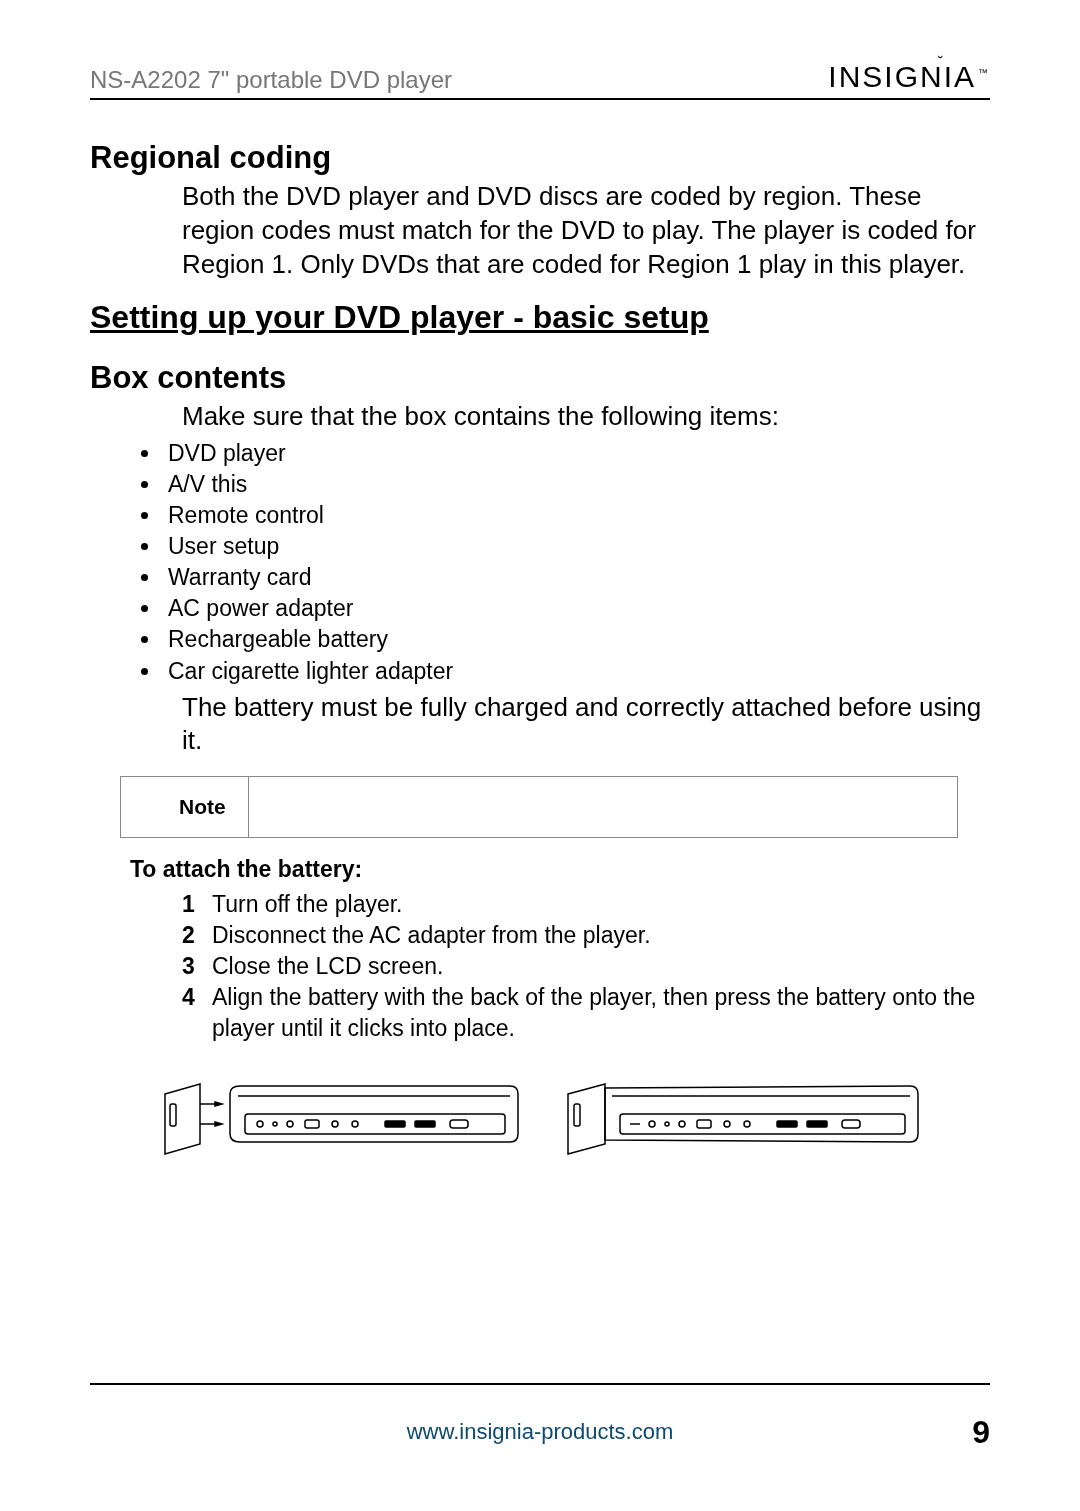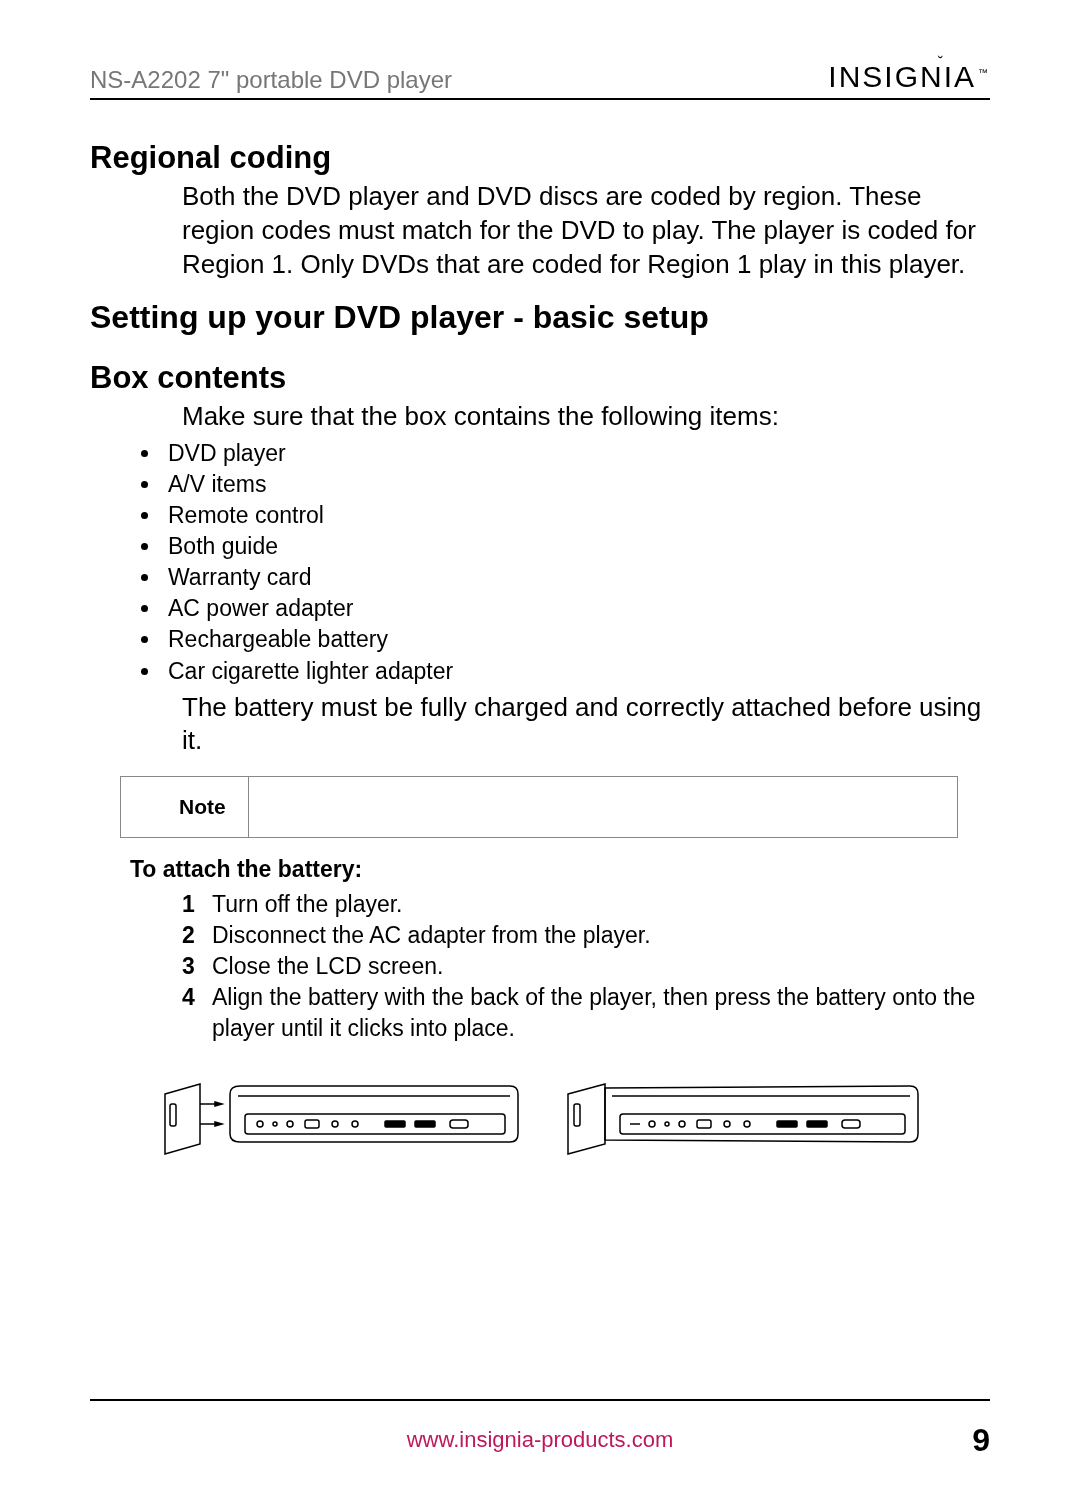--- a/index.html
+++ b/index.html
@@ -47,20 +47,21 @@
   }
   h2.section {
     font-size: 31px;
     font-weight: bold;
     margin: 24px 0 4px 0;
   }
   h1.main {
     font-size: 32px;
     font-weight: bold;
     margin: 18px 0 0 0;
+    text-decoration: underline;
   }
   .body-text {
     font-size: 26px;
     line-height: 1.3;
     margin: 4px 0 4px 92px;
   }
   ul.bullets {
     list-style: disc;
     margin: 4px 0 4px 72px;
     padding: 0;
@@ -125,23 +126,23 @@
     bottom: 50px;
     left: 90px;
     right: 90px;
     border-top: 2px solid #000;
     padding-top: 18px;
     display: flex;
     justify-content: space-between;
     align-items: center;
   }
   .footer-url {
-    color: #be185d;
+    color: #0c4a6e;
     font-size: 22px;
-    margin: 8px auto;
+    margin: 16px auto;
   }
   .footer-page {
     font-size: 32px;
     font-weight: bold;
     position: absolute;
     right: 0;
   }
 </style>
 </head>
 <body>
@@ -157,23 +158,23 @@
 
   <h2 class="section">Regional coding</h2>
   <p class="body-text">Both the DVD player and DVD discs are coded by region. These region codes must match for the DVD to play. The player is coded for Region 1. Only DVDs that are coded for Region 1 play in this player.</p>
 
   <h1 class="main">Setting up your DVD player - basic setup</h1>
 
   <h2 class="section">Box contents</h2>
   <p class="body-text">Make sure that the box contains the following items:</p>
   <ul class="bullets">
     <li>DVD player</li>
-    <li>A/V items</li>
+    <li>A/V this</li>
     <li>Remote control</li>
-    <li>Both guide</li>
+    <li>User setup</li>
     <li>Warranty card</li>
     <li>AC power adapter</li>
     <li>Rechargeable battery</li>
     <li>Car cigarette lighter adapter</li>
   </ul>
 
   <p class="body-text">The battery must be fully charged and correctly attached before using it.</p>
 
   <div class="note-box">
     <div class="note-label">Note</div>

